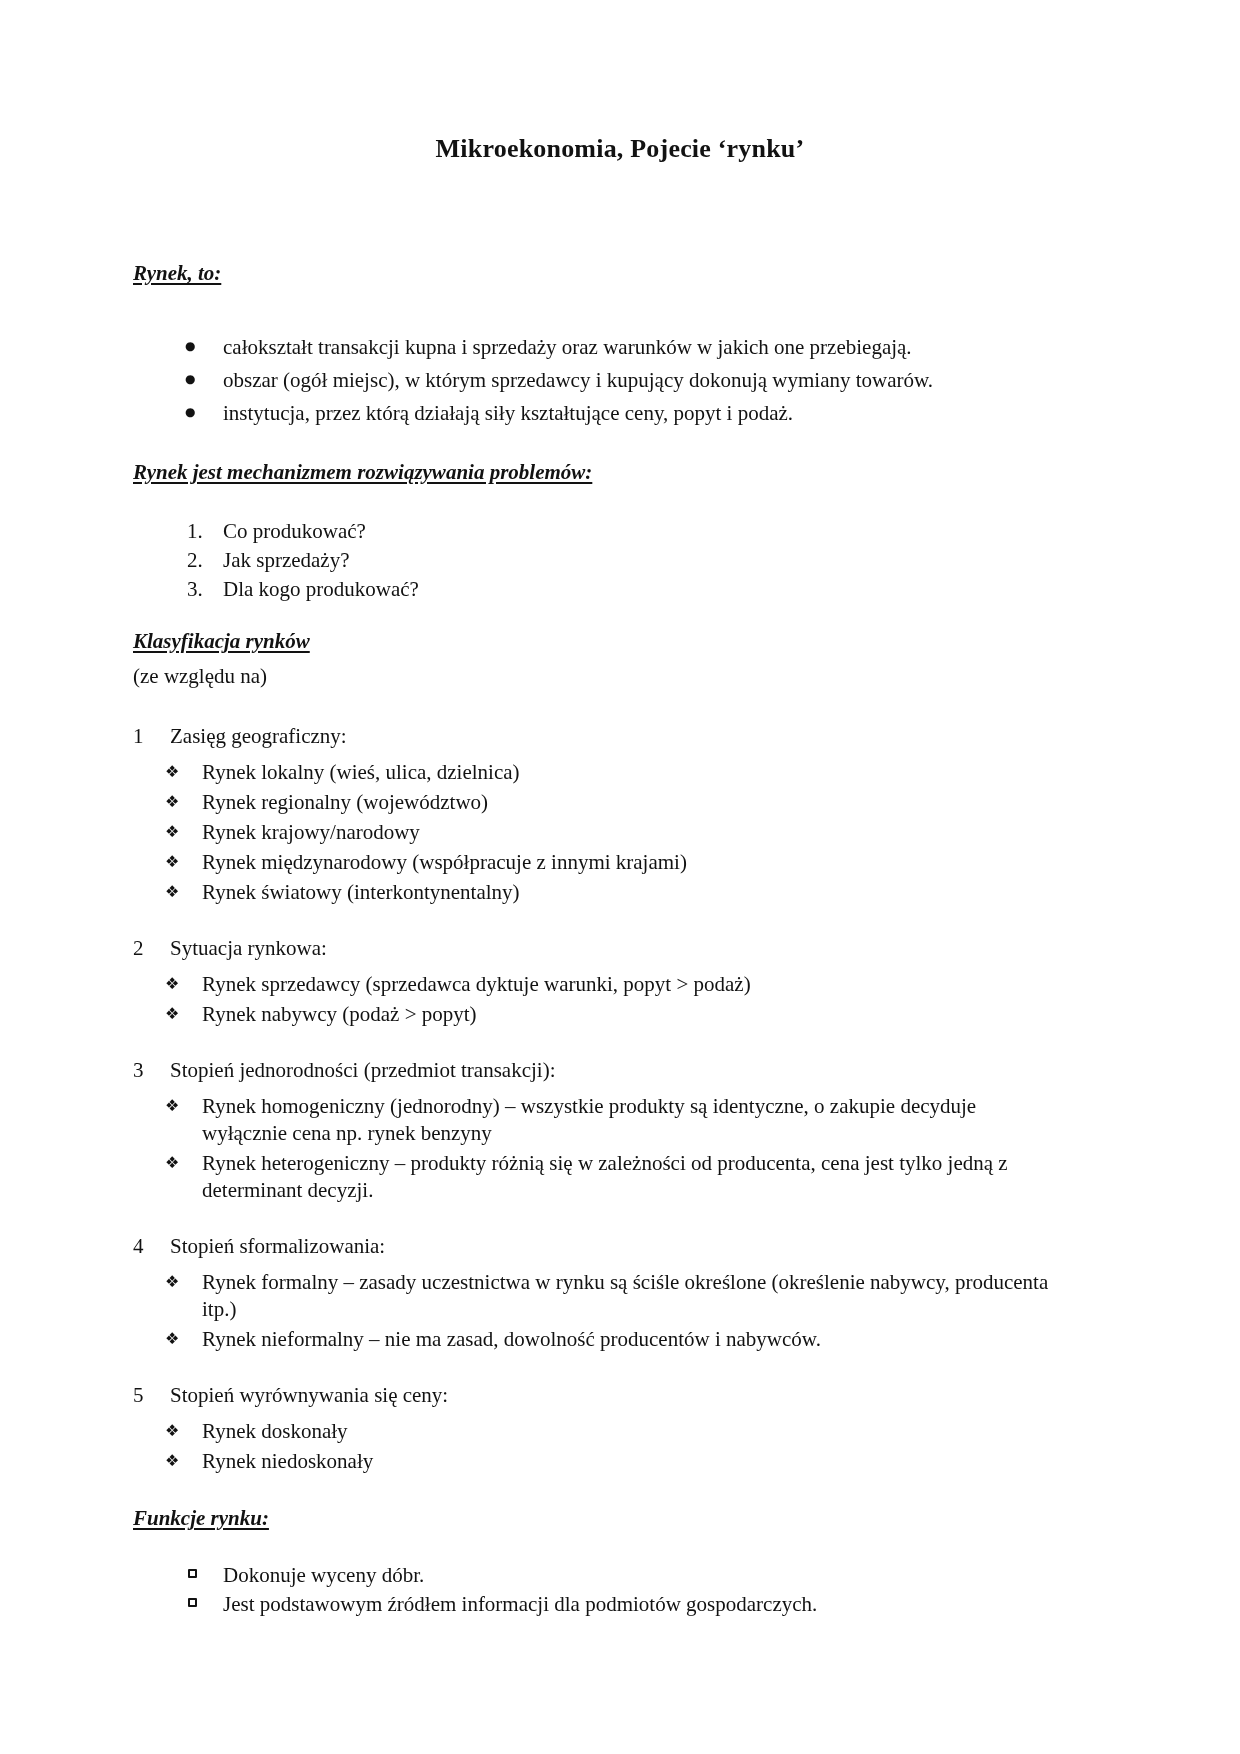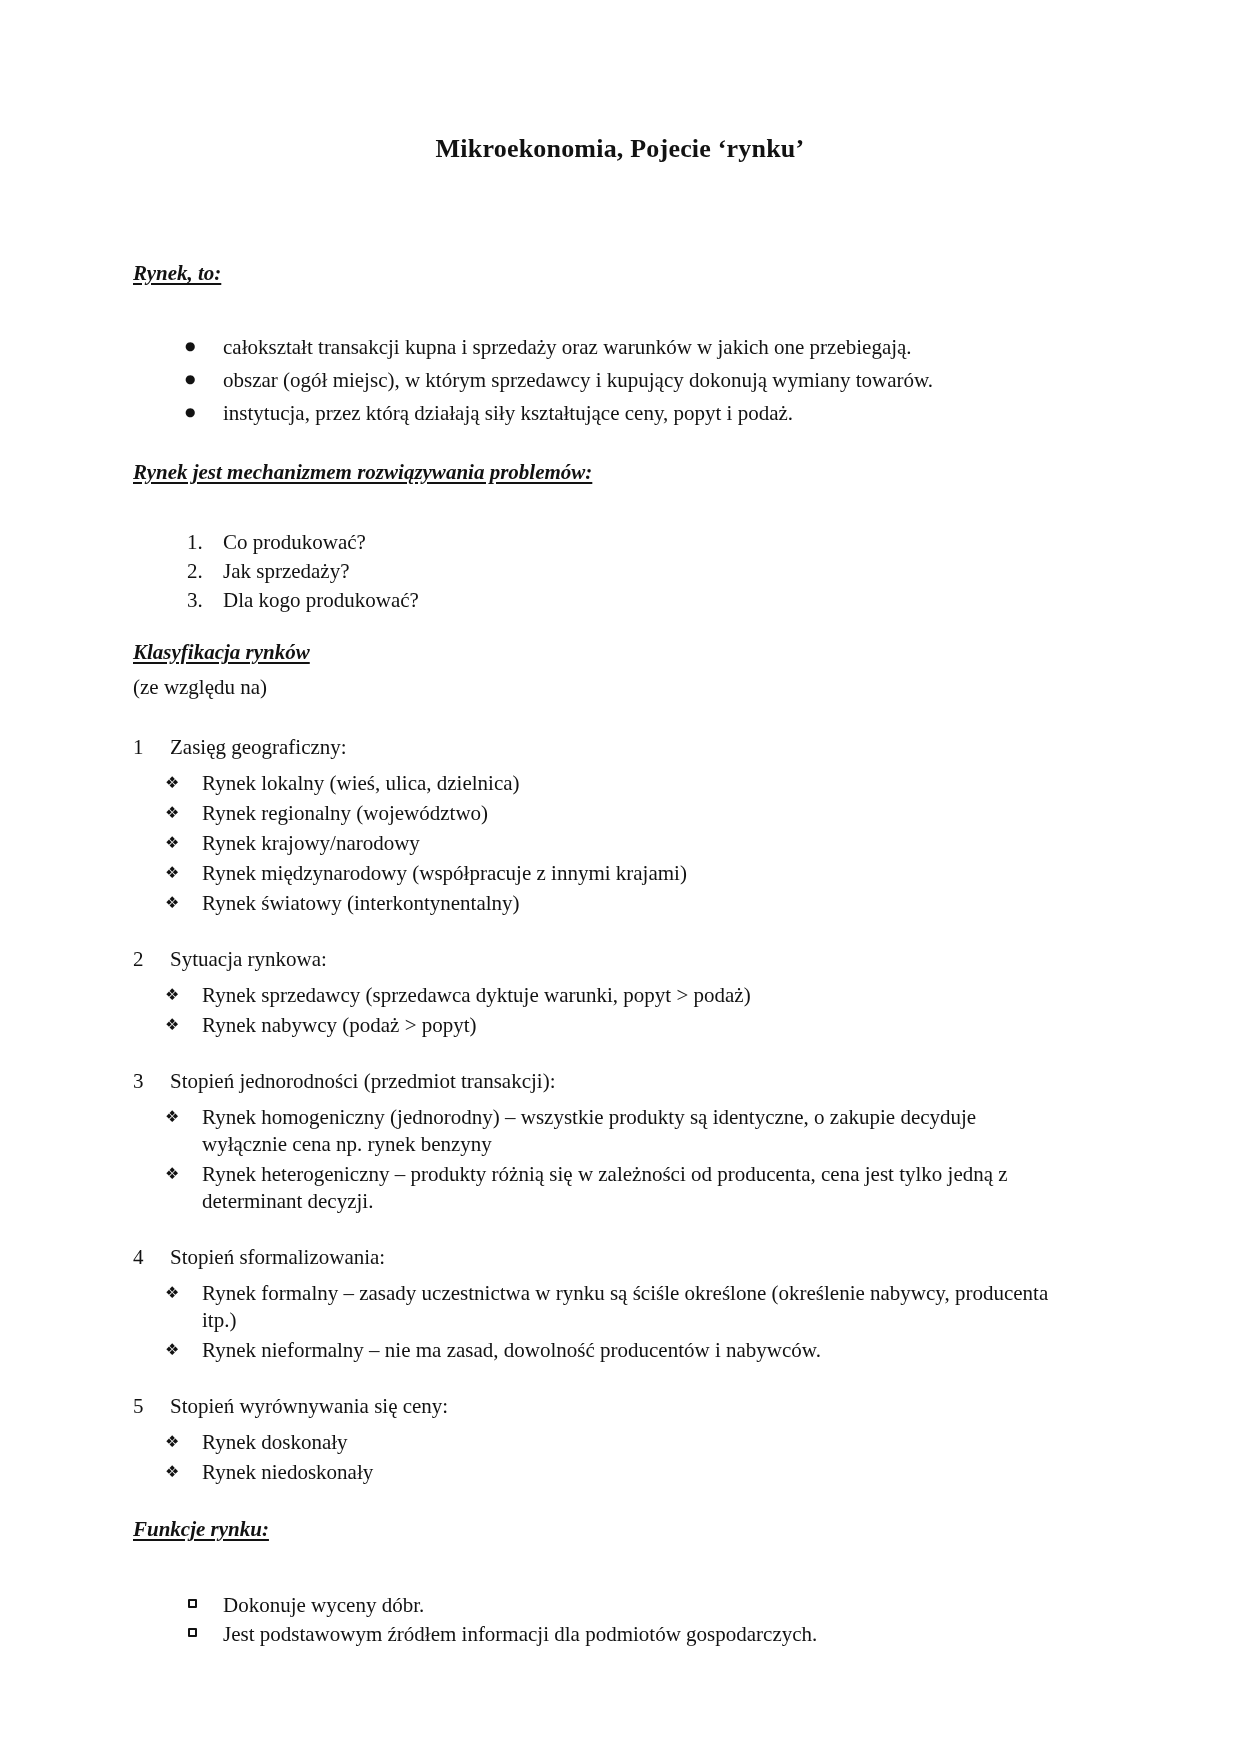--- a/index.html
+++ b/index.html
@@ -15,23 +15,23 @@
     position:absolute; top:133px; left:0; width:1240px;
     text-align:center; font-size:26px; line-height:32px; font-weight:700;
     letter-spacing:0.2px;
   }
   .content {
     position:absolute; left:133px; top:259px; width:917px;
     font-size:21px; line-height:27px;
   }
   .h { font-size:21px; line-height:28px; font-weight:700; text-decoration:underline; text-underline-offset:3px;font-style:italic; }
   .h-def   { margin-bottom:47px; }
-  .h-mech  { margin-bottom:43px; }
+  .h-mech  { margin-bottom:32px; }
   .h-klas  { margin-bottom:2px;  }
-  .h-funk  { margin-bottom:49px; }
+  .h-funk  { margin-bottom:30px; }
   .sub     { margin-bottom:33px;margin-top:8px; }
 
   ul,ol { list-style:none; }
   li { position:relative; }
 
   .dot-list { margin-bottom:31px; }
   .dot-list li { padding-left:90px; margin-bottom:6px; }
   .dot-list .mk {
     position:absolute; left:52px; top:-1px;
     font-family:"DejaVu Sans",sans-serif; font-size:12px; line-height:27px;

